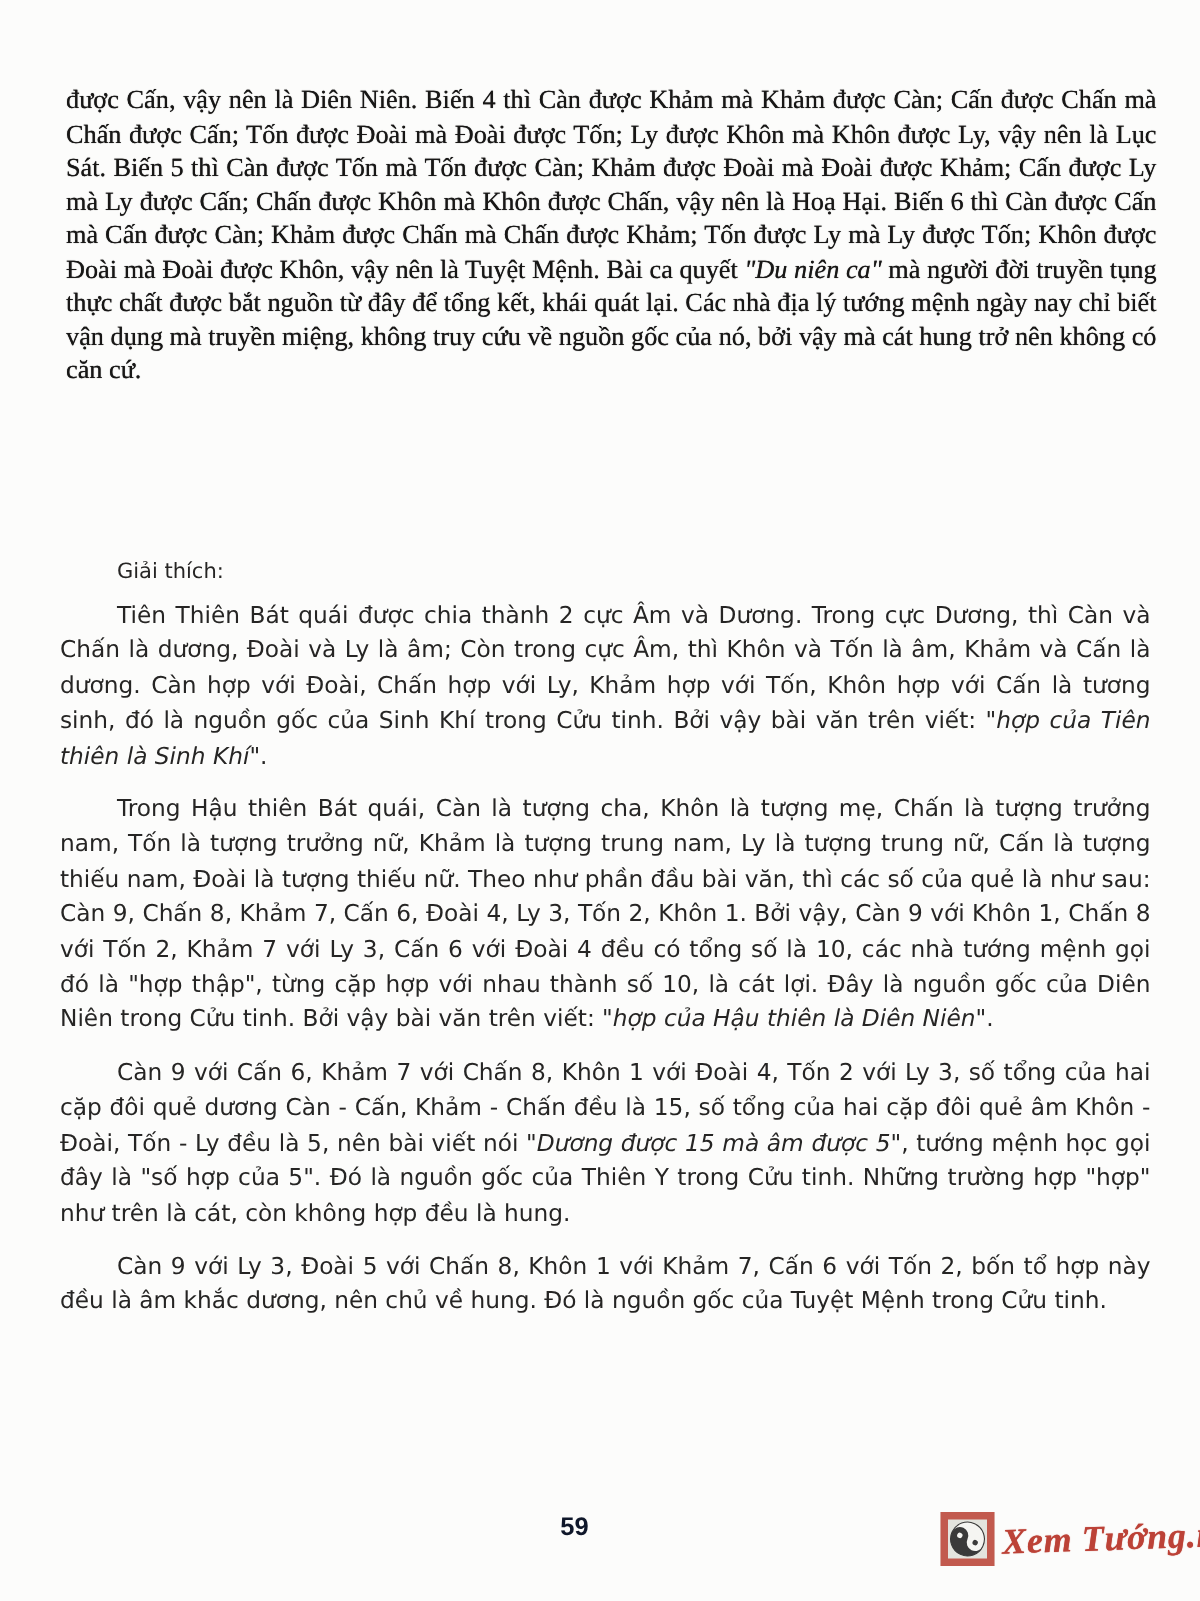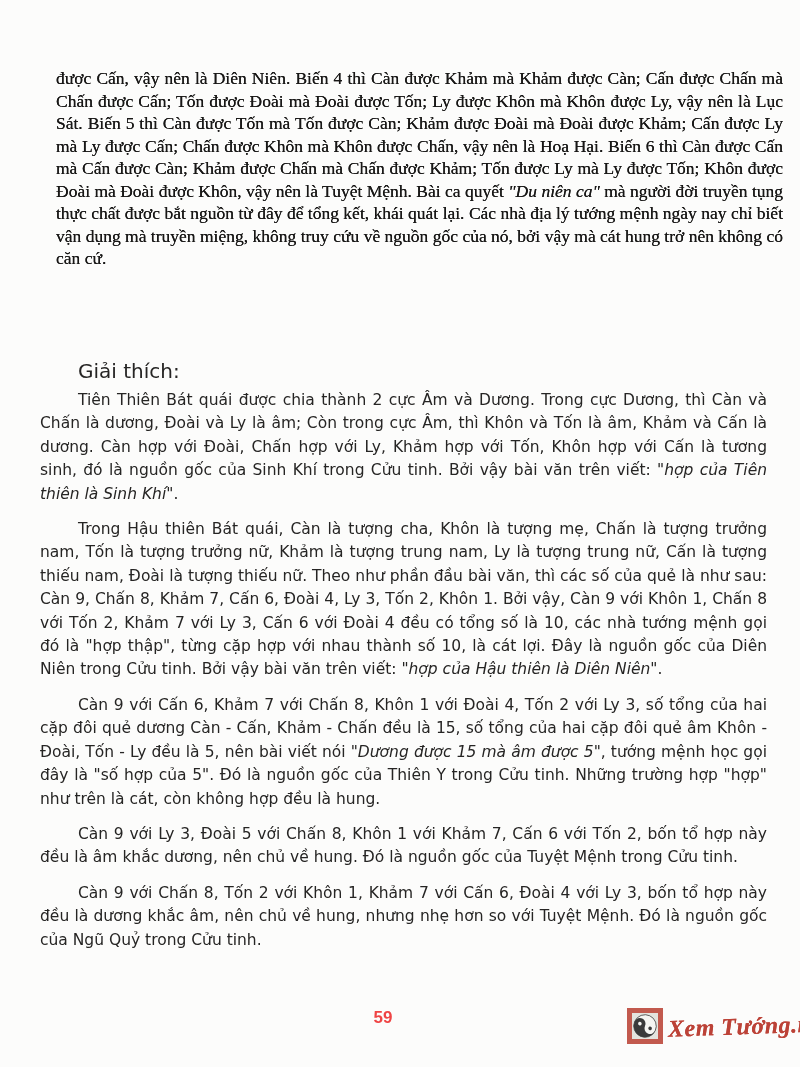--- a/index.html
+++ b/index.html
@@ -8,21 +8,21 @@
     background:#fcfcfb;
     overflow:hidden;
     position:relative;
     font-family:"Liberation Serif", serif;
   }
   .page{position:absolute;inset:0;}
   
   .printed{
     position:absolute;
     left:40px;top:51px;width:727px;
-    margin:16px;
+    margin:4px;
     font-family:"Liberation Serif", serif;
     font-size:17.5px;
     line-height:22.5px;
     text-align:justify;
     color:#181716;
     text-shadow:0 0 .5px #1a1a1a;
   }
   .printed .it{font-style:italic;}
   
   .explain{
@@ -33,35 +33,35 @@
   }
   .hw{
     margin:0 0 12px 0;
     font-size:15.5px;
     line-height:23.4px;
     text-align:justify;
     text-indent:38px;
   }
   .hw .it{font-style:italic;}
   .hw-heading{
-    margin:0 0 7px 0;
-    font-size:20px;
+    margin:10px 0 7px 0;
+    font-size:14px;
     line-height:22px;
     text-indent:38px;
     text-align:left;
   }
   
   .page-number{
     position:absolute;
     left:0;top:1008px;width:766px;
     text-align:center;
     font-family:"Liberation Sans", sans-serif;
     font-weight:bold;
     font-size:17px;
-    color:#ef4444;
+    color:#0f172a;
   }
   .watermark{
     position:absolute;
     left:627px;top:1008px;
     display:flex;align-items:center;gap:5px;
   }
   .wm-icon{
     width:36px;height:36px;
     background:#e3e4de;
     border:5px solid #c25a4e;
@@ -88,21 +88,20 @@
 <div class="page">
 
   <p class="printed"><span>được Cấn, vậy nên là Diên Niên. Biến 4 thì Càn được Khảm mà Khảm được Càn; Cấn được Chấn mà Chấn được Cấn; Tốn được Đoài mà Đoài được Tốn; Ly được Khôn mà Khôn được Ly, vậy nên là Lục Sát. Biến 5 thì Càn được Tốn mà Tốn được Càn; Khảm được Đoài mà Đoài được Khảm; Cấn được Ly mà Ly được Cấn; Chấn được Khôn mà Khôn được Chấn, vậy nên là Hoạ Hại. Biến 6 thì Càn được Cấn mà Cấn được Càn; Khảm được Chấn mà Chấn được Khảm; Tốn được Ly mà Ly được Tốn; Khôn được Đoài mà Đoài được Khôn, vậy nên là Tuyệt Mệnh. Bài ca quyết </span><span class="it">"Du niên ca"</span><span> mà người đời truyền tụng thực chất được bắt nguồn từ đây để tổng kết, khái quát lại. Các nhà địa lý tướng mệnh ngày nay chỉ biết vận dụng mà truyền miệng, không truy cứu về nguồn gốc của nó, bởi vậy mà cát hung trở nên không có căn cứ.</span></p>
 
   <div class="explain">
     <p class="hw-heading">Giải thích:</p>
     <p class="hw"><span>Tiên Thiên Bát quái được chia thành 2 cực Âm và Dương. Trong cực Dương, thì Càn và Chấn là dương, Đoài và Ly là âm; Còn trong cực Âm, thì Khôn và Tốn là âm, Khảm và Cấn là dương. Càn hợp với Đoài, Chấn hợp với Ly, Khảm hợp với Tốn, Khôn hợp với Cấn là tương sinh, đó là nguồn gốc của Sinh Khí trong Cửu tinh. Bởi vậy bài văn trên viết: "</span><span class="it">hợp của Tiên thiên là Sinh Khí</span><span>".</span></p>
     <p class="hw"><span>Trong Hậu thiên Bát quái, Càn là tượng cha, Khôn là tượng mẹ, Chấn là tượng trưởng nam, Tốn là tượng trưởng nữ, Khảm là tượng trung nam, Ly là tượng trung nữ, Cấn là tượng thiếu nam, Đoài là tượng thiếu nữ. Theo như phần đầu bài văn, thì các số của quẻ là như sau: Càn 9, Chấn 8, Khảm 7, Cấn 6, Đoài 4, Ly 3, Tốn 2, Khôn 1. Bởi vậy, Càn 9 với Khôn 1, Chấn 8 với Tốn 2, Khảm 7 với Ly 3, Cấn 6 với Đoài 4 đều có tổng số là 10, các nhà tướng mệnh gọi đó là "hợp thập", từng cặp hợp với nhau thành số 10, là cát lợi. Đây là nguồn gốc của Diên Niên trong Cửu tinh. Bởi vậy bài văn trên viết: "</span><span class="it">hợp của Hậu thiên là Diên Niên</span><span>".</span></p>
     <p class="hw"><span>Càn 9 với Cấn 6, Khảm 7 với Chấn 8, Khôn 1 với Đoài 4, Tốn 2 với Ly 3, số tổng của hai cặp đôi quẻ dương Càn - Cấn, Khảm - Chấn đều là 15, số tổng của hai cặp đôi quẻ âm Khôn - Đoài, Tốn - Ly đều là 5, nên bài viết nói "</span><span class="it">Dương được 15 mà âm được 5</span><span>", tướng mệnh học gọi đây là "số hợp của 5". Đó là nguồn gốc của Thiên Y trong Cửu tinh. Những trường hợp "hợp" như trên là cát, còn không hợp đều là hung.</span></p>
     <p class="hw"><span>Càn 9 với Ly 3, Đoài 5 với Chấn 8, Khôn 1 với Khảm 7, Cấn 6 với Tốn 2, bốn tổ hợp này đều là âm khắc dương, nên chủ về hung. Đó là nguồn gốc của Tuyệt Mệnh trong Cửu tinh.</span></p>
-    <p class="hw"><span>Càn 9 với Chấn 8, Tốn 2 với Khôn 1, Khảm 7 với Cấn 6, Đoài 4 với Ly 3, bốn tổ hợp này đều là dương khắc âm, nên chủ về hung, nhưng nhẹ hơn so với Tuyệt Mệnh. Đó là nguồn gốc của Ngũ Quỷ trong Cửu tinh.</span></p>
   </div>
 
   <div class="page-number">59</div>
 
   <div class="watermark">
     <span class="wm-icon">
       <svg viewBox="0 0 100 100" xmlns="http://www.w3.org/2000/svg">
         <circle cx="50" cy="50" r="47" fill="#f5f5f2" stroke="#3a3a3a" stroke-width="3"></circle>
         <path d="M50 3 a47 47 0 0 1 0 94 a23.5 23.5 0 0 1 0 -47 a23.5 23.5 0 0 0 0 -47 Z" fill="#3a3a3a"></path>
         <circle cx="50" cy="26.5" r="7.5" fill="#3a3a3a"></circle>

